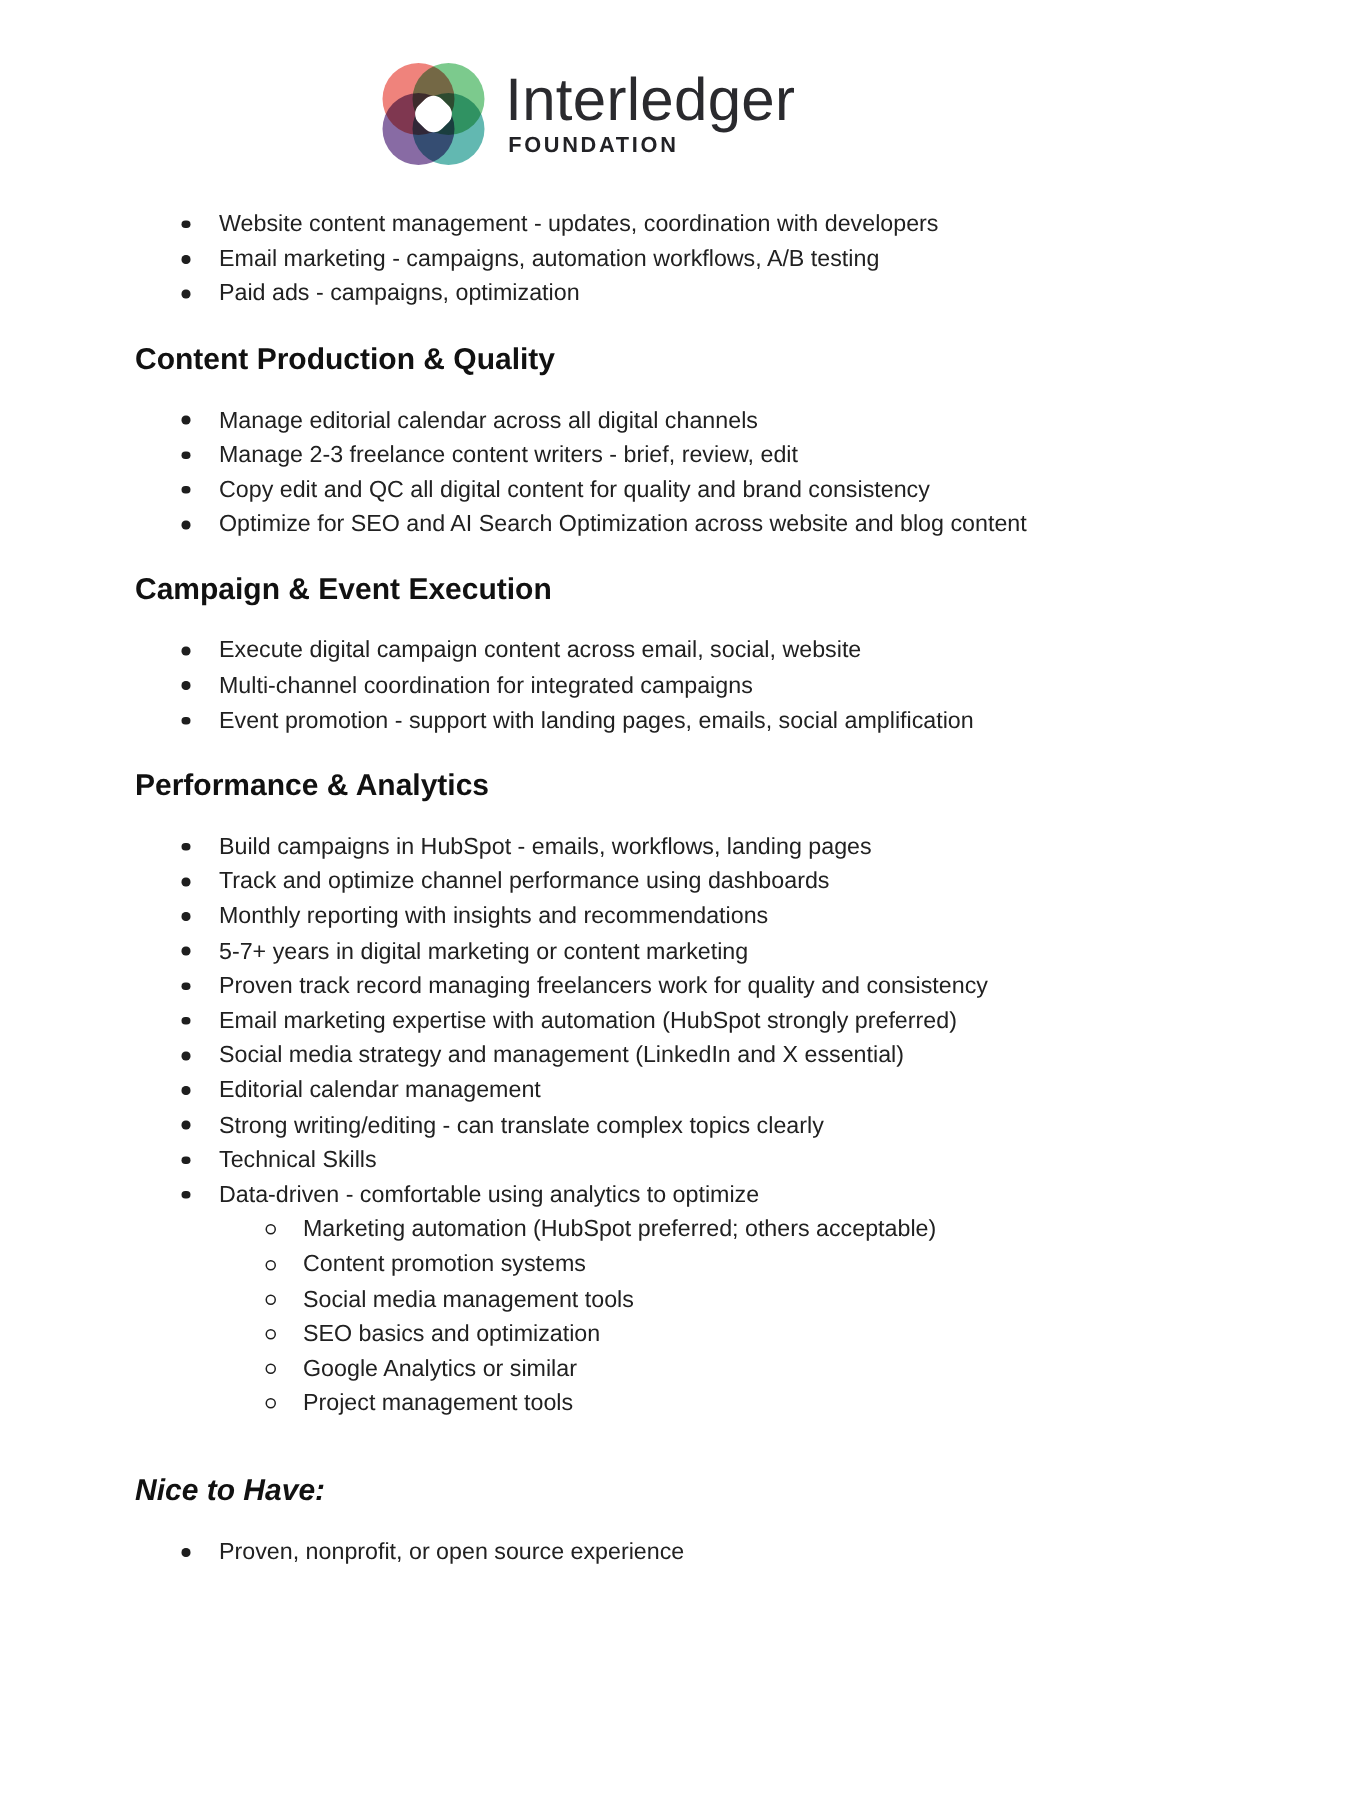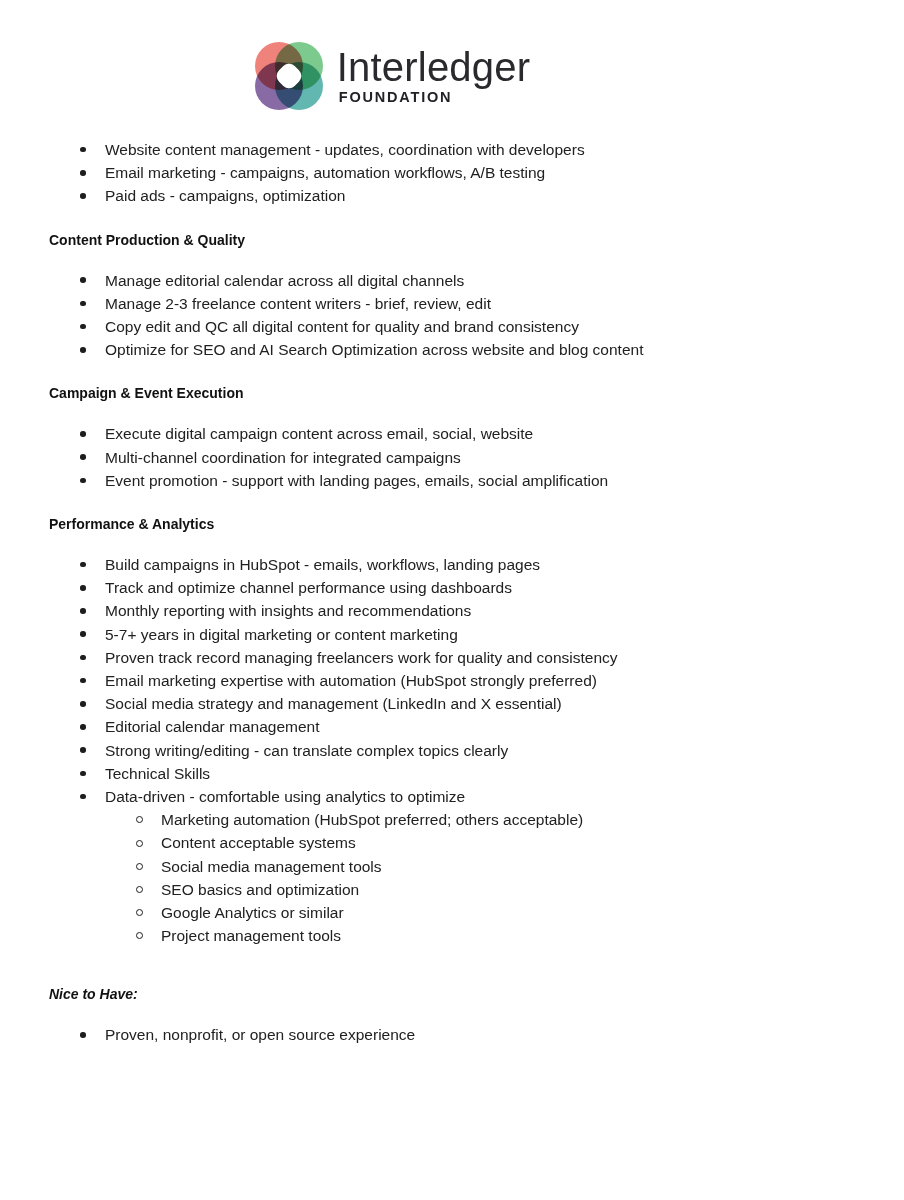--- a/index.html
+++ b/index.html
@@ -21,25 +21,25 @@
   .logo-text{display:flex;flex-direction:column;align-items:flex-start;line-height:1;}
   .brand{
     font-size:40px;font-weight:400;color:#2a2a2e;
     letter-spacing:0.2px;line-height:1;
   }
   .sub{
     font-size:14.5px;font-weight:700;color:#222226;
     letter-spacing:1.8px;margin-top:3px;margin-left:2px;
   }
   .content{
-    padding:26px 40px 0 49px;
+    padding:26px 40px 0 90px;
   }
   section{margin:0;}
   h2{
-    font-size:14px;line-height:21px;font-weight:700;color:#111111;
+    font-size:20px;line-height:21px;font-weight:700;color:#111111;
     margin:22px 0 18px 0;
   }
   section.gap-before h2{margin-top:37px;font-style:italic;}
   ul{list-style:none;margin:0;padding:0;}
   li{
     font-size:15.5px;line-height:23.2px;color:#212121;
     position:relative;
   }
   li.lv1{padding-left:56px;}
   li.lv1::before{
@@ -111,21 +111,21 @@
         <ul>
           <li class="lv1">5-7+ years in digital marketing or content marketing</li>
           <li class="lv1">Proven track record managing freelancers work for quality and consistency</li>
           <li class="lv1">Email marketing expertise with automation (HubSpot strongly preferred)</li>
           <li class="lv1">Social media strategy and management (LinkedIn and X essential)</li>
           <li class="lv1">Editorial calendar management</li>
           <li class="lv1">Strong writing/editing - can translate complex topics clearly</li>
           <li class="lv1">Technical Skills</li>
           <li class="lv1">Data-driven - comfortable using analytics to optimize</li>
           <li class="lv2">Marketing automation (HubSpot preferred; others acceptable)</li>
-          <li class="lv2">Content acceptable systems</li>
+          <li class="lv2">Content promotion systems</li>
           <li class="lv2">Social media management tools</li>
           <li class="lv2">SEO basics and optimization</li>
           <li class="lv2">Google Analytics or similar</li>
           <li class="lv2">Project management tools</li>
         </ul>
       </section>
       <section class="gap-before">
         <h2>Nice to Have:</h2>
         <ul>
           <li class="lv1">Proven, nonprofit, or open source experience</li>

